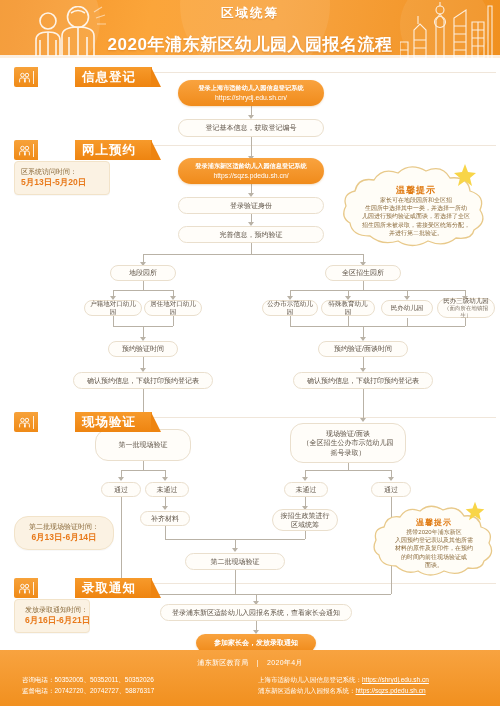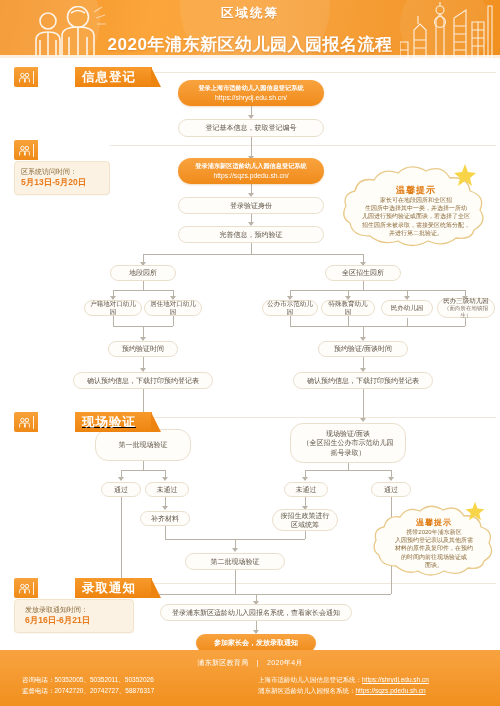--- a/index.html
+++ b/index.html
@@ -218,20 +218,21 @@
       <svg class="sec-ico" viewBox="0 0 16 16">
         <g fill="none" stroke="#fff" stroke-width="1.1">
           <circle cx="5.5" cy="5" r="2.2"></circle>
             <circle cx="11" cy="5" r="2.2"></circle>
           <path d="M2 14 L2 10.5 Q2 8.4 5.5 8.4 Q9 8.4 9 10.5 L9 14"></path>
           <path d="M8 14 L8 10.5 Q8 8.4 11 8.4 Q14 8.4 14 10.5 L14 14"></path>
         </g>
       </svg>
       <div class="sec-sep"></div>
     </div>
+    <div class="sec-label">网上预约</div>
   </div>
   <div class="sec-rule" style="left:110px; top:145px; width:386px;"></div>
 
   <div class="date-card" style="left:14px; top:161px; width:96px;">
     <div class="dc-title">区系统访问时间：</div>
     <div class="dc-val">5月13日-5月20日</div>
   </div>
 
   <div class="node orange" style="left:178px; top:158px; width:146px; height:26px; flex-direction:column;">
     <span class="ln" style="font-size:6.2px;line-height:8.5px;">登录浦东新区适龄幼儿入园信息登记系统</span>
@@ -325,21 +326,21 @@
   <div class="arw" style="left:360px; top:368px;"></div>
 
   <div class="node" style="left:73px; top:372px; width:140px; height:17px;">确认预约信息，下载打印预约登记表</div>
   <div class="node" style="left:293px; top:372px; width:140px; height:17px;">确认预约信息，下载打印预约登记表</div>
 
   <div class="ln-v" style="left:143px; top:389px; height:39px;"></div>
   <div class="arw" style="left:140px; top:425px;"></div>
   <div class="ln-v" style="left:363px; top:389px; height:32px;"></div>
   <div class="arw" style="left:360px; top:418px;"></div>
 
-  <div class="sec-head" style="left:14px; top:408px;text-decoration:underline;">
+  <div class="sec-head" style="left:14px; top:408px;">
     <div class="sec-badge">
       <svg class="sec-ico" viewBox="0 0 16 16">
         <g fill="none" stroke="#fff" stroke-width="1.1">
           <circle cx="5.5" cy="5" r="2.2"></circle>
             <circle cx="11" cy="5" r="2.2"></circle>
           <path d="M2 14 L2 10.5 Q2 8.4 5.5 8.4 Q9 8.4 9 10.5 L9 14"></path>
           <path d="M8 14 L8 10.5 Q8 8.4 11 8.4 Q14 8.4 14 10.5 L14 14"></path>
         </g>
       </svg>
       <div class="sec-sep"></div>
@@ -389,20 +390,24 @@
   </div>
 
   <div class="ln-v" style="left:165px; top:526px; height:13px;"></div>
   <div class="ln-v" style="left:305px; top:531px; height:8px;"></div>
   <div class="ln-h" style="left:165px; top:539px; width:140px;"></div>
   <div class="ln-v" style="left:235px; top:539px; height:12px;"></div>
   <div class="arw" style="left:232px; top:548px;"></div>
 
   <div class="node" style="left:185px; top:553px; width:100px; height:17px;">第二批现场验证</div>
 
+  <div class="date-card pill" style="left:14px; top:516px; width:100px;">
+    <div class="dc-title">第二批现场验证时间：</div>
+    <div class="dc-val">6月13日-6月14日</div>
+  </div>
 
   <div class="cloud" style="left:368px; top:500px; width:132px; height:84px;">
     <svg width="132" height="84" viewBox="0 0 132 84">
       <path d="M28 66 Q13 66 11 55 Q3 50 8 40 Q5 29 16 27 Q19 15 32 17 Q39 6 52 11 Q62 2 75 10 Q89 4 96 16 Q111 14 113 27 Q126 31 121 43 Q128 54 116 61 Q114 70 100 68 Q90 77 76 71 Q62 79 50 71 Q38 75 28 66 Z" fill="#fffdf7" stroke="#e8c98a" stroke-width="1.3"></path>
     </svg>
     <svg width="22" height="22" viewBox="0 0 26 26" style="position:absolute; left:96px; top:0px;">
       <path d="M13 2 L16 10 L24 11 L18 16 L20 24 L13 19 L6 24 L8 16 L2 11 L10 10 Z" fill="#f8d548"></path>
     </svg>
     <div class="cloud-title" style="top:17px; font-size:8px;">温馨提示</div>
     <div class="cloud-txt" style="top:28px; padding:0 12px;">
@@ -430,21 +435,21 @@
           <path d="M2 14 L2 10.5 Q2 8.4 5.5 8.4 Q9 8.4 9 10.5 L9 14"></path>
           <path d="M8 14 L8 10.5 Q8 8.4 11 8.4 Q14 8.4 14 10.5 L14 14"></path>
         </g>
       </svg>
       <div class="sec-sep"></div>
     </div>
     <div class="sec-label">录取通知</div>
   </div>
   <div class="sec-rule" style="left:110px; top:583px; width:386px;"></div>
 
-  <div class="date-card" style="left:14px; top:599px; width:120px;padding-left:10px;">
+  <div class="date-card" style="left:14px; top:599px; width:76px;padding-left:10px;">
     <div class="dc-title">发放录取通知时间：</div>
     <div class="dc-val">6月16日-6月21日</div>
   </div>
 
   <div class="node" style="left:160px; top:604px; width:192px; height:17px;">登录浦东新区适龄幼儿入园报名系统，查看家长会通知</div>
   <div class="ln-v" style="left:256px; top:621px; height:12px;"></div>
   <div class="arw" style="left:253px; top:630px;"></div>
 
   <div class="node orange" style="left:196px; top:634px; width:120px; height:18px; font-size:7px;">参加家长会，发放录取通知</div>
 

